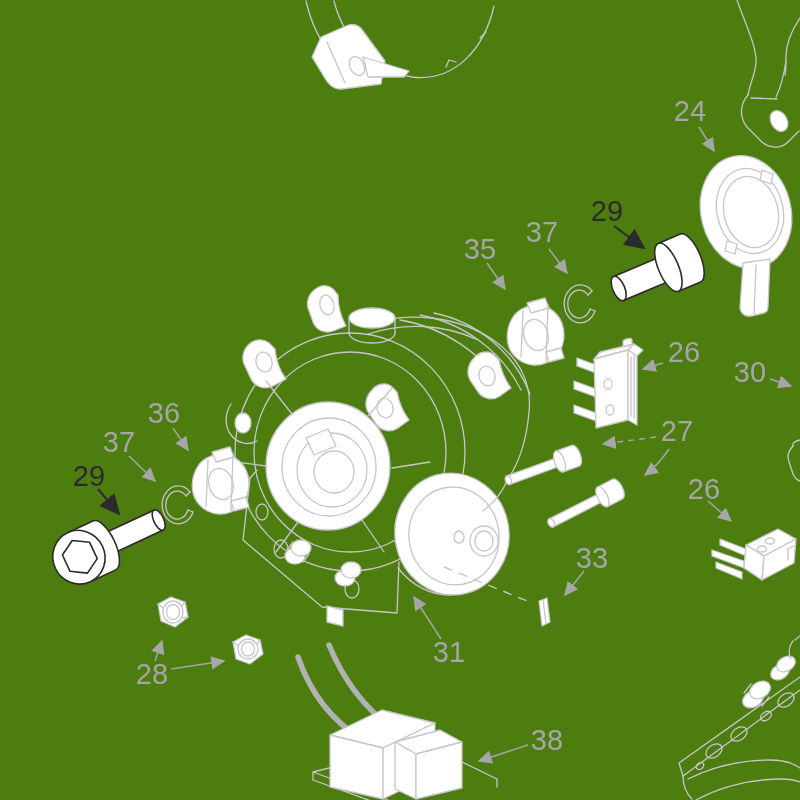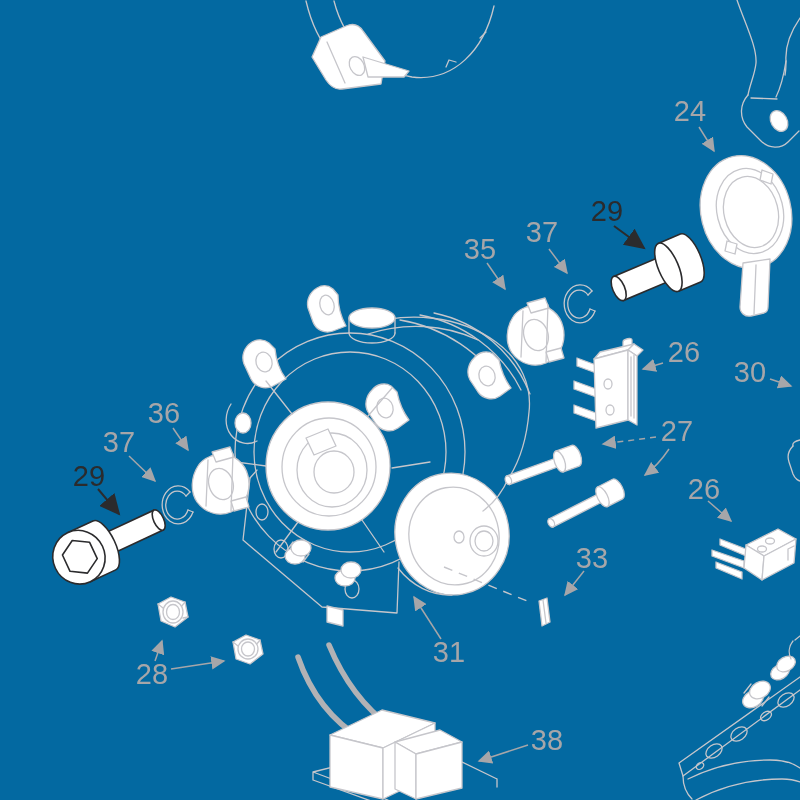--- a/index.html
+++ b/index.html
@@ -1,16 +1,16 @@
 <!DOCTYPE html>
 <html><head>
 <meta charset="utf-8">
 <style>
   html,body{margin:0;padding:0;background:#ffffff;}
-  .stage{position:relative;width:800px;height:800px;background:#0369a1;overflow:hidden;
+  .stage{position:relative;width:800px;height:800px;background:#4d7c0f;overflow:hidden;
          font-family:"Liberation Sans",sans-serif;text-align:right;}
   svg{display:block;}
   .ln{fill:none;stroke:#c6c6cb;stroke-width:1.3;stroke-linecap:round;stroke-linejoin:round;}
   .fw{fill:#ffffff;stroke:#c6c6cb;stroke-width:1.3;stroke-linejoin:round;}
   .dkf{fill:#ffffff;stroke:#2b2b2d;stroke-width:1.6;stroke-linejoin:round;}
   .wire{fill:none;stroke:#b2b2b5;stroke-width:5.5;stroke-linecap:round;}
   .leader{fill:none;stroke:#a6a6a9;stroke-width:1.5;}
   .leader-dark{fill:none;stroke:#2b2b2d;stroke-width:2;}
   .dashes{fill:none;stroke:#c6c6cb;stroke-width:1.4;stroke-dasharray:9 7;}
   text.callout{font-family:"Liberation Sans",sans-serif;font-size:29px;fill:#a6a6a9;text-anchor:middle;}

